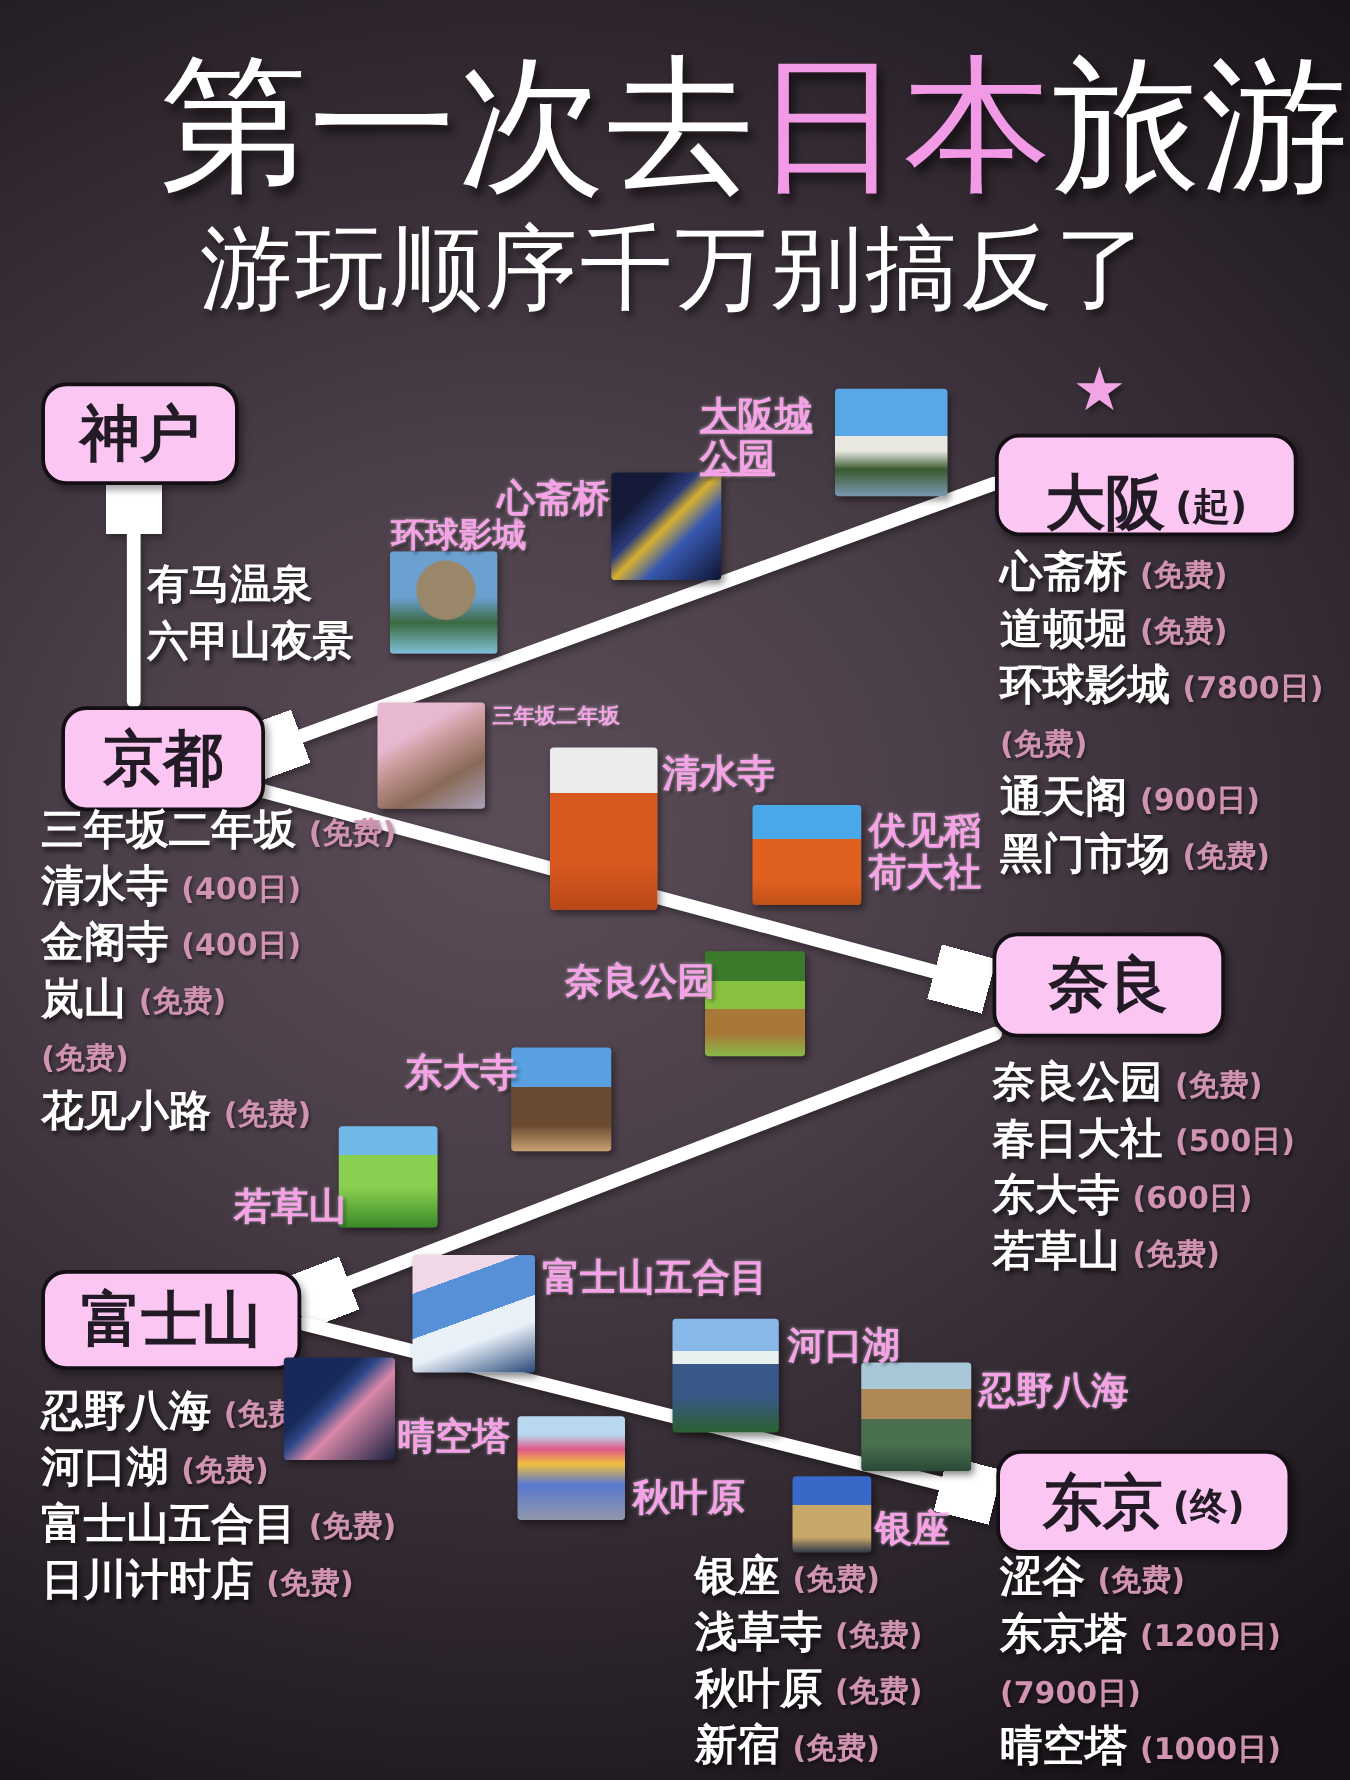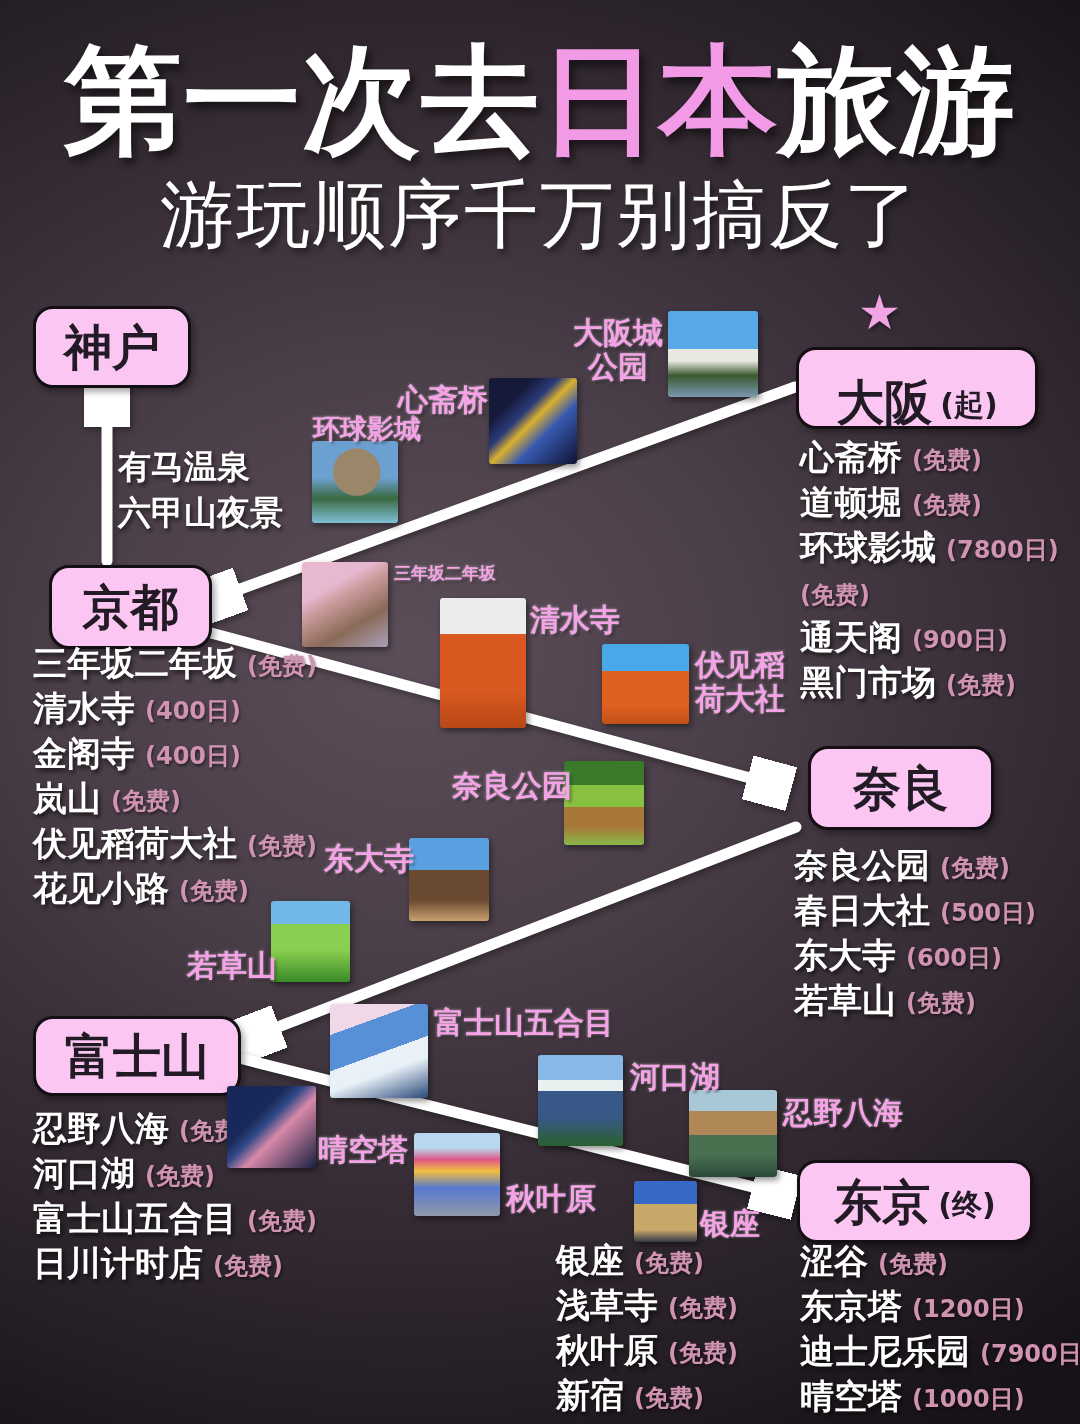--- a/index.html
+++ b/index.html
@@ -4,43 +4,43 @@
 <style>
   html,body{margin:0;padding:0;background:#111;}
   #canvas{
     position:relative;width:1080px;height:1424px;overflow:hidden;
     font-family:"DejaVu Sans","Liberation Sans",sans-serif;
     background:radial-gradient(ellipse 95% 62% at 38% 46%,
       #5c4e59 0%, #4a3e48 34%, #372d36 60%, #241d24 85%, #181318 100%);
   }
   
   .title{
-    position:absolute;top:22px;left:0;width:100%;text-align:center;
-    font-size:118px;font-weight:700;color:#ffffff;letter-spacing:1px;
+    position:absolute;top:22px;left:0;width:100%;text-align:right;
+    font-size:118px;font-weight:400;color:#ffffff;letter-spacing:1px;
     text-shadow:4px 6px 8px rgba(0,0,0,.55);white-space:nowrap;
   }
   .title .hl{color:#f29ae6;}
   .subtitle{
     position:absolute;top:166px;left:0;width:100%;text-align:center;
     font-size:74px;font-weight:400;color:#ffffff;letter-spacing:2px;
     text-shadow:3px 4px 6px rgba(0,0,0,.5);white-space:nowrap;
   }
   
   .city-box{
     position:absolute;background:#fbc6f1;border:3px solid #140f14;border-radius:20px;
     display:flex;align-items:center;justify-content:center;gap:8px;
     color:#221a25;font-weight:900;box-shadow:3px 4px 6px rgba(0,0,0,.35);
     white-space:nowrap;
   }
   .city-box .cname{font-size:48px;line-height:1;}
   .city-box .ctag{font-size:30px;font-weight:900;padding-top:8px;}
   .box-kobe {left:33px; top:306px; width:152px;height:76px;}
   .box-kyoto{left:49px; top:565px; width:157px;height:78px;}
   .box-osaka{left:796px;top:347px; width:236px;height:76px;align-items:flex-end;}
-  .box-nara {left:794px;top:746px; width:180px;height:78px;margin-left:14px;}
+  .box-nara {left:794px;top:746px; width:180px;height:78px;}
   .box-fuji {left:33px; top:1016px;width:202px;height:74px;}
   .box-tokyo{left:797px;top:1160px;width:230px;height:77px;}
   .star{
     position:absolute;left:858px;top:284px;font-size:48px;color:#f2a5e4;
     text-shadow:2px 3px 4px rgba(0,0,0,.4);
   }
   
   .alist{position:absolute;white-space:nowrap;}
   .alist .row{height:45px;display:flex;align-items:center;gap:10px;}
   .alist .nm{
@@ -97,21 +97,21 @@
   .ph-oshino{left:689px;top:1090px;width:88px;height:87px;
     background:linear-gradient(180deg,#a8c8d8 0 24%,#b08858 24% 52%,#4a7050 52% 75%,#2a4838 100%);}
   .ph-skytree{left:227px;top:1086px;width:89px;height:82px;
     background:linear-gradient(135deg,#182858 0 35%,#304888 45%,#d888a8 58%,#182040 100%);}
   .ph-akihabara{left:414px;top:1133px;width:86px;height:83px;
     background:linear-gradient(180deg,#b8d8f0 0 18%,#e05888 32%,#f0c040 46%,#5878d0 66%,#9098a8 100%);}
   .ph-ginza{left:634px;top:1181px;width:63px;height:61px;
     background:linear-gradient(180deg,#3868c8 0 38%,#c8a868 38% 80%,#303848 100%);}
   .lb-universal {left:313px;top:412px;font-size:27px;}
   .lb-shinsaibashi{left:398px;top:383px;}
-  .lb-osakacastle{left:572px;top:316px;text-align:center;width:92px;}
+  .lb-osakacastle{left:560px;top:316px;width:92px;text-decoration:underline;}
   .lb-sannenzaka{left:394px;top:564px;}
   .lb-kiyomizu{left:530px;top:603px;}
   .lb-fushimi{left:695px;top:648px;}
   .lb-narapark{left:452px;top:769px;}
   .lb-todaiji{left:324px;top:842px;}
   .lb-wakakusa{left:187px;top:949px;}
   .lb-fujigome{left:434px;top:1006px;}
   .lb-kawaguchi{left:630px;top:1060px;}
   .lb-oshino{left:783px;top:1096px;}
   .lb-skytree{left:318px;top:1133px;}
@@ -208,21 +208,20 @@
       </div>
     <div class="row">
         <span class="nm">金阁寺</span>
         <span class="pr">(400日)</span>
       </div>
     <div class="row">
         <span class="nm">岚山</span>
         <span class="pr">(免费)</span>
       </div>
     <div class="row">
-        <span class="nm">伏见稻荷大社</span>
         <span class="pr">(免费)</span>
       </div>
     <div class="row">
         <span class="nm">花见小路</span>
         <span class="pr">(免费)</span>
       </div>
   </div>
 
   <div class="alist list-nara">
     <div class="row">
@@ -284,21 +283,20 @@
   <div class="alist list-tokyo">
     <div class="row">
         <span class="nm">涩谷</span>
         <span class="pr">(免费)</span>
       </div>
     <div class="row">
         <span class="nm">东京塔</span>
         <span class="pr">(1200日)</span>
       </div>
     <div class="row">
-        <span class="nm">迪士尼乐园</span>
         <span class="pr">(7900日)</span>
       </div>
     <div class="row">
         <span class="nm">晴空塔</span>
         <span class="pr">(1000日)</span>
       </div>
   </div>
 
   <div class="photo ph-universal"></div>
   <div class="photo ph-shinsaibashi"></div>

